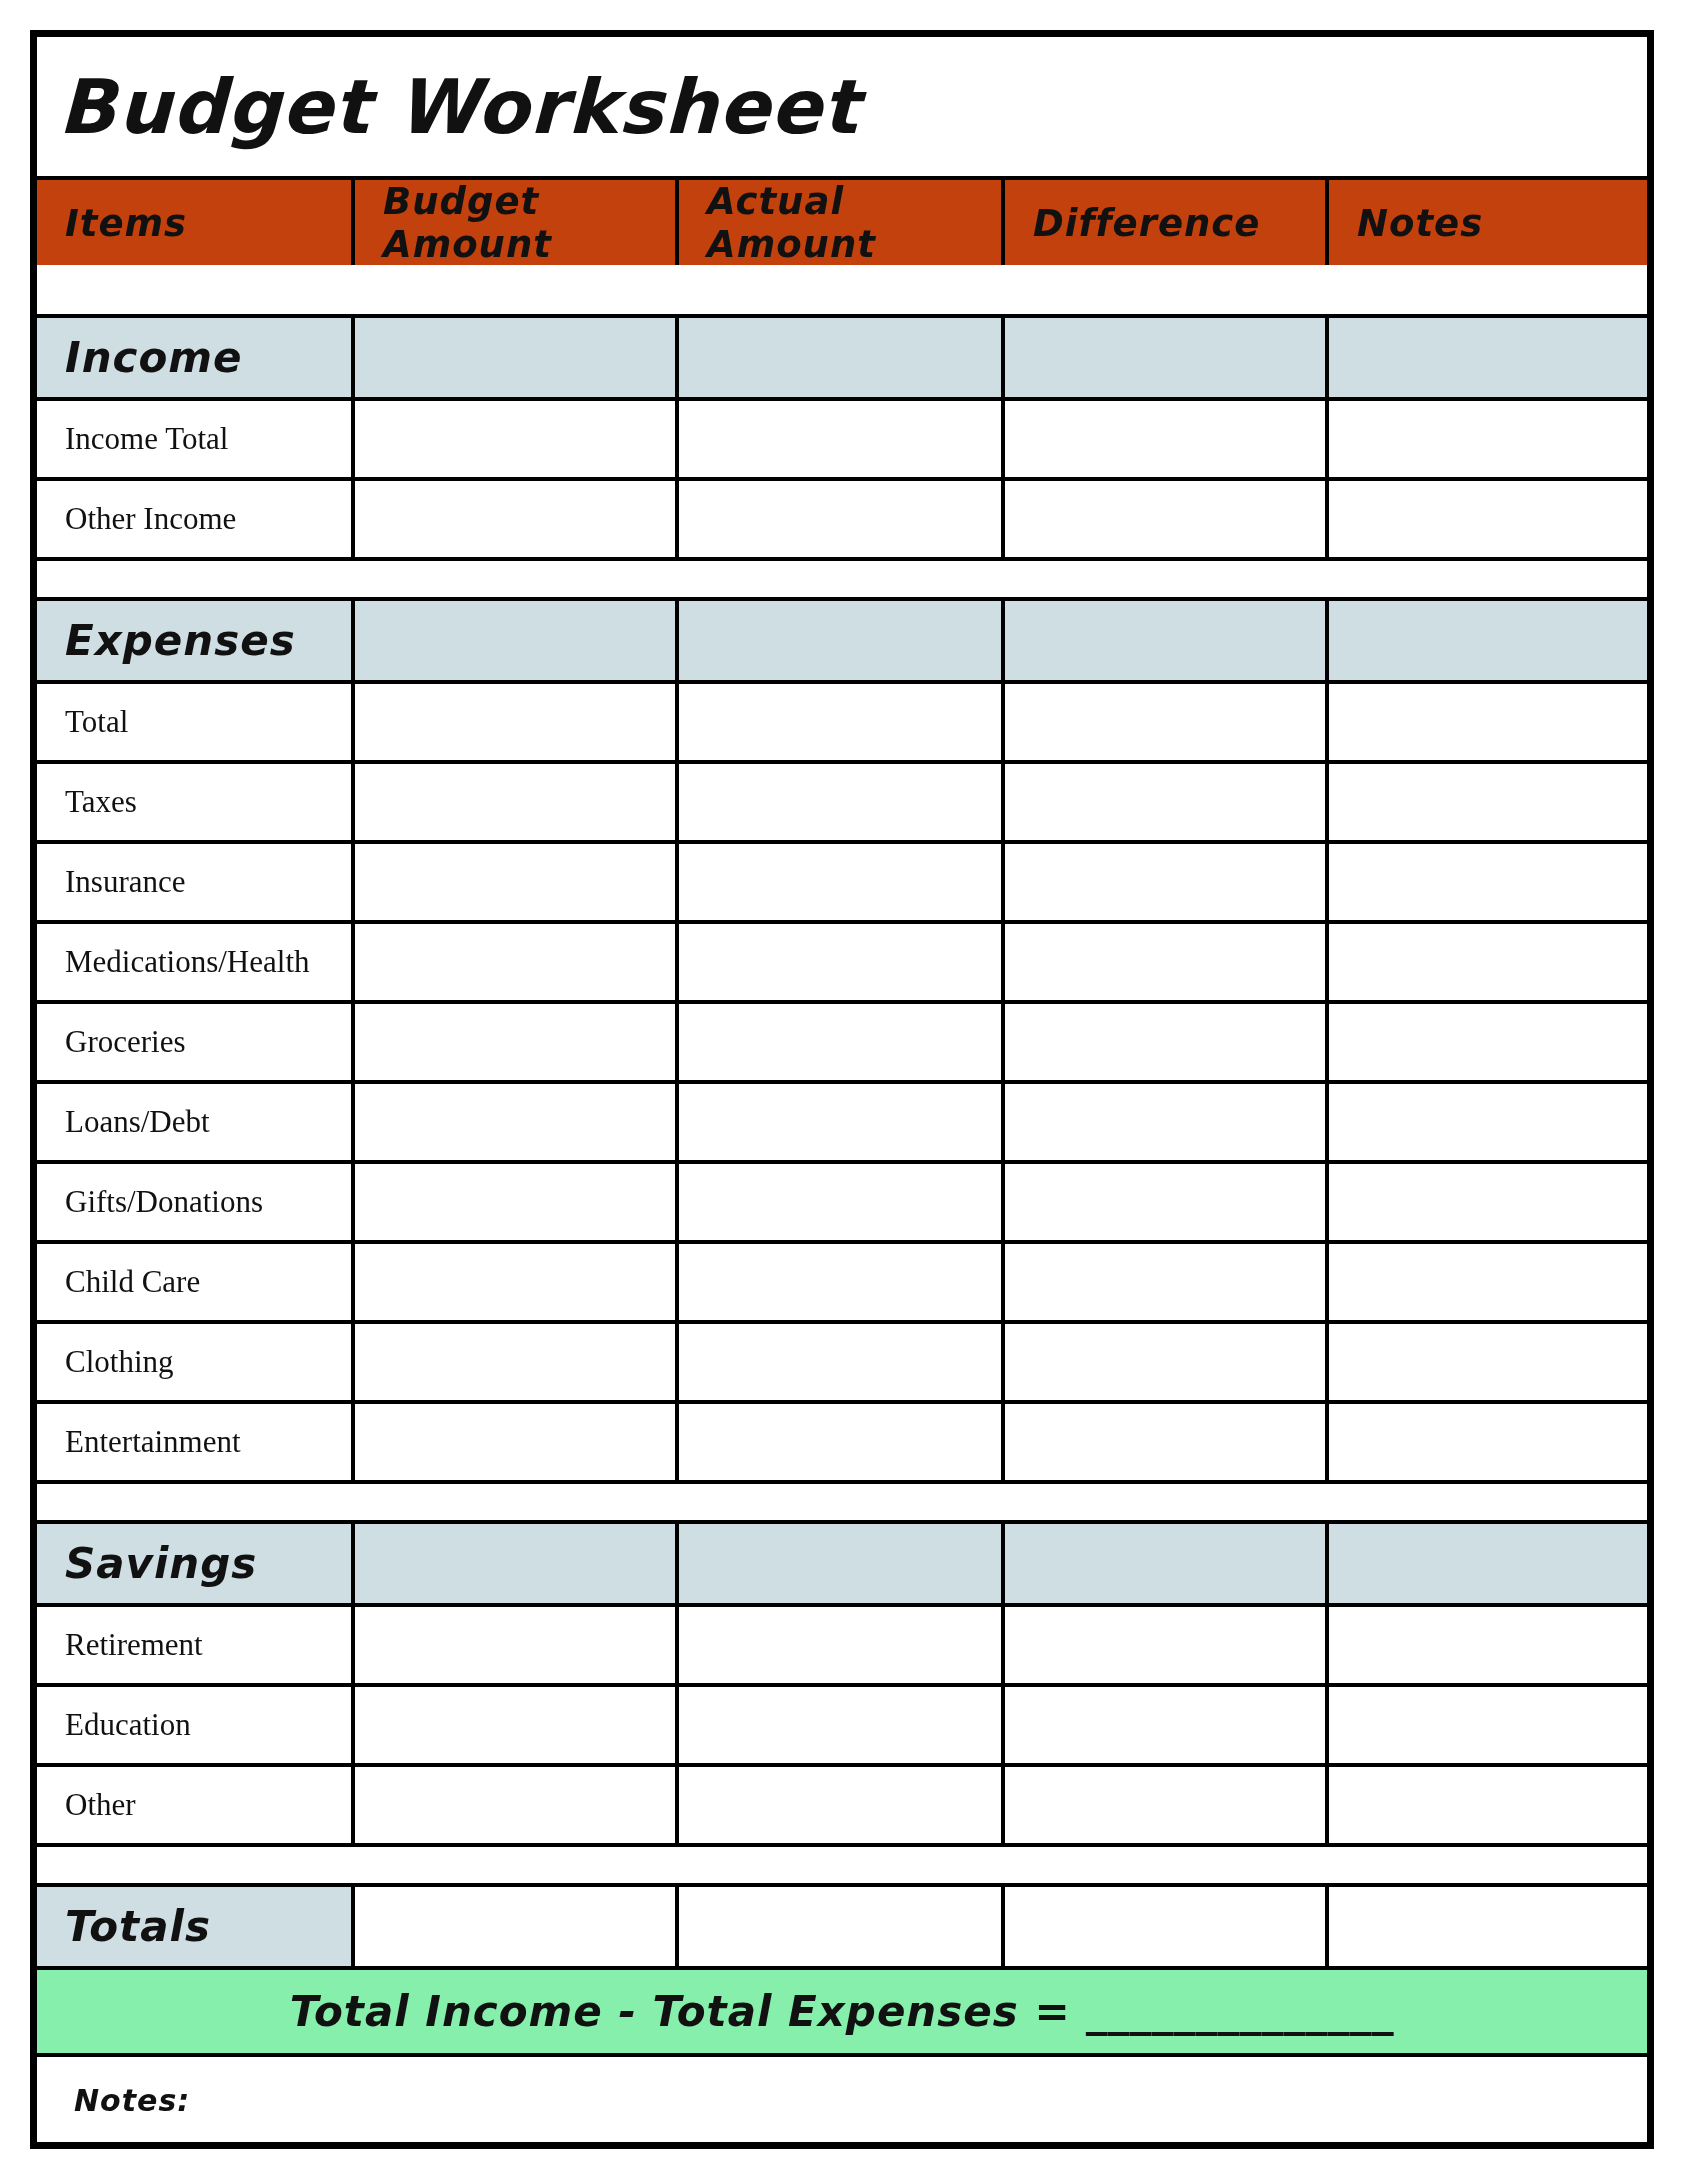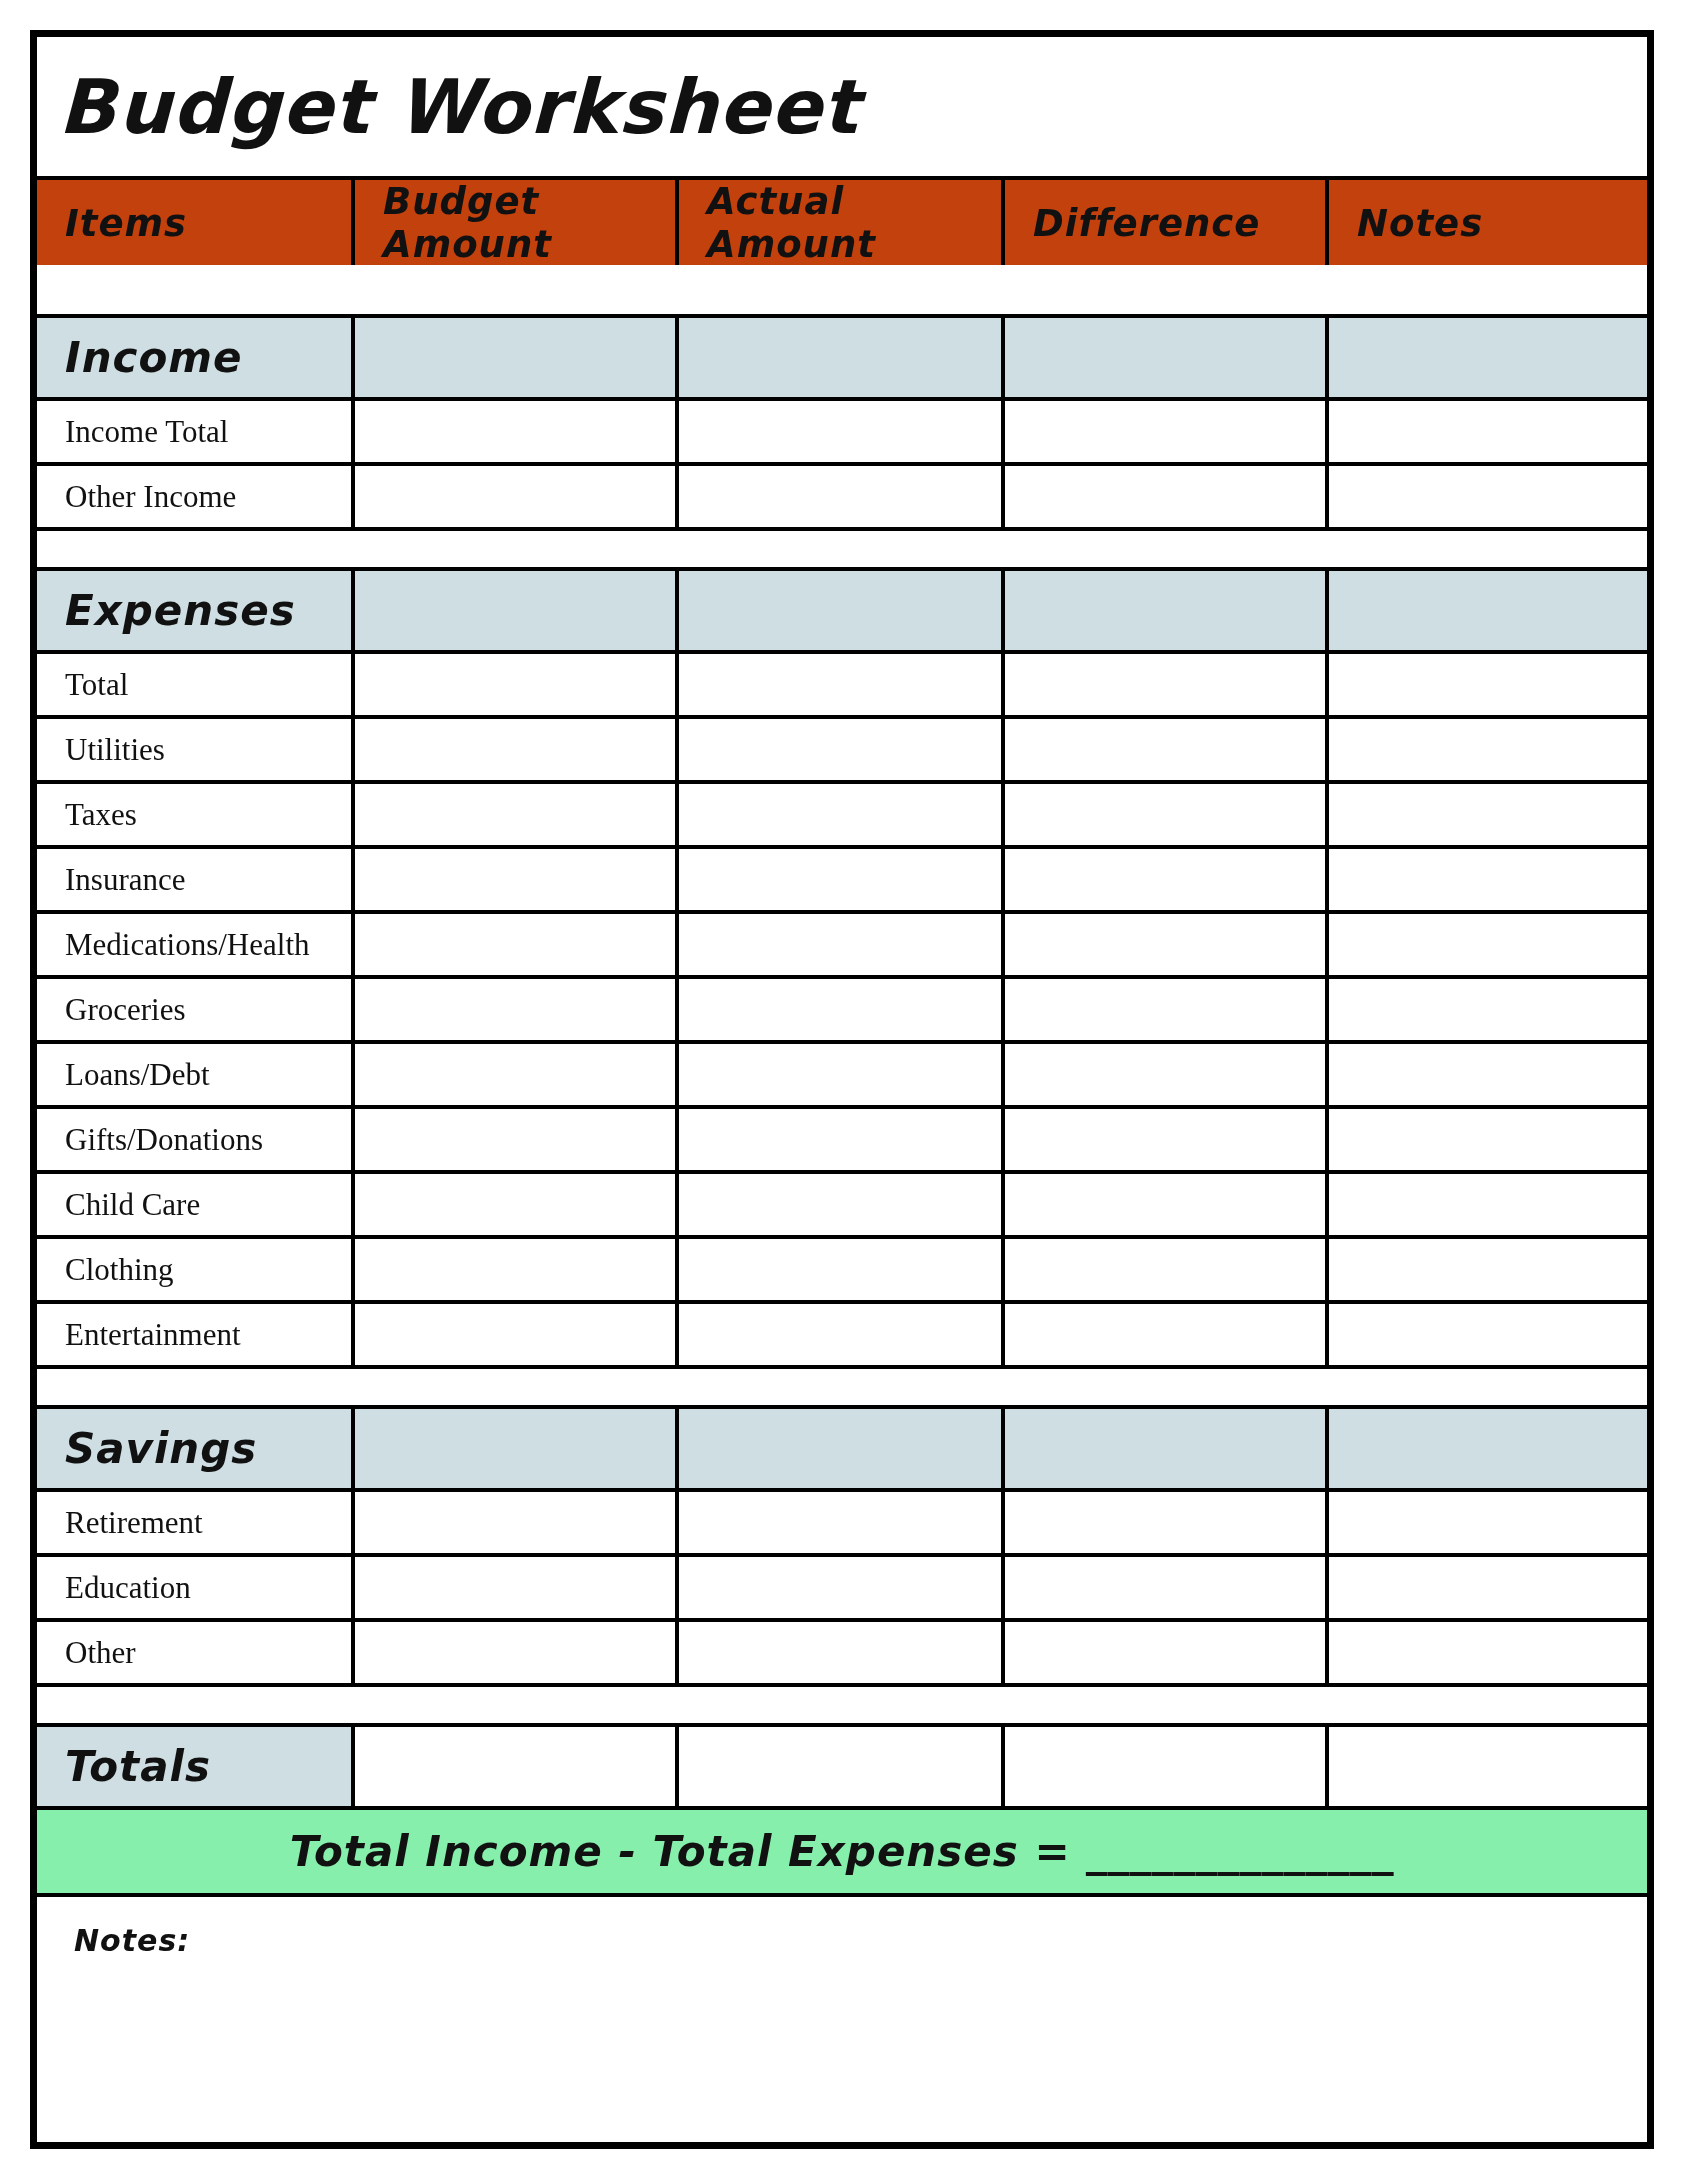--- a/index.html
+++ b/index.html
@@ -52,21 +52,21 @@
   .gap { background:#ffffff; }
   .gap-lg { height:53px; }
   .gap-sm { height:40px; }
 
   .section-band { height:83px; }
   .section-band .cell { background:#cfdee3; }
   .section-band .section-label { font-size:42px; }
   .totals-band .cell { background:#ffffff; }
   .totals-band .cell.shaded { background:#cfdee3; }
 
-  .data-band { height:65px; }
+  .data-band { height:80px; }
   .data-band .cell { background:#ffffff; }
   .data-band .row-label { font-size:31px; }
 
   .summary-band {
     height:87px;
     background:#86efac;
     display:flex;
     align-items:center;
     justify-content:center;
   }
@@ -133,27 +133,20 @@
   </div>
 
   <div class="band data-band row5">
     <div class="cell row-label">Total</div>
     <div class="cell"></div>
     <div class="cell"></div>
     <div class="cell"></div>
     <div class="cell"></div>
   </div>
 
-  <div class="band data-band row5">
-    <div class="cell row-label">Utilities</div>
-    <div class="cell"></div>
-    <div class="cell"></div>
-    <div class="cell"></div>
-    <div class="cell"></div>
-  </div>
 
   <div class="band data-band row5">
     <div class="cell row-label">Taxes</div>
     <div class="cell"></div>
     <div class="cell"></div>
     <div class="cell"></div>
     <div class="cell"></div>
   </div>
 
   <div class="band data-band row5">

